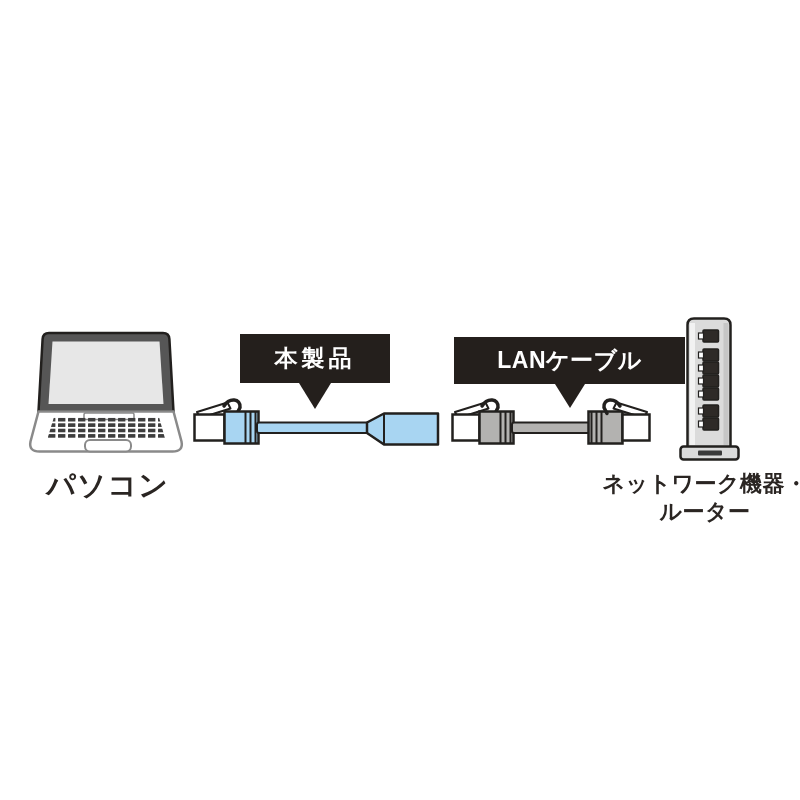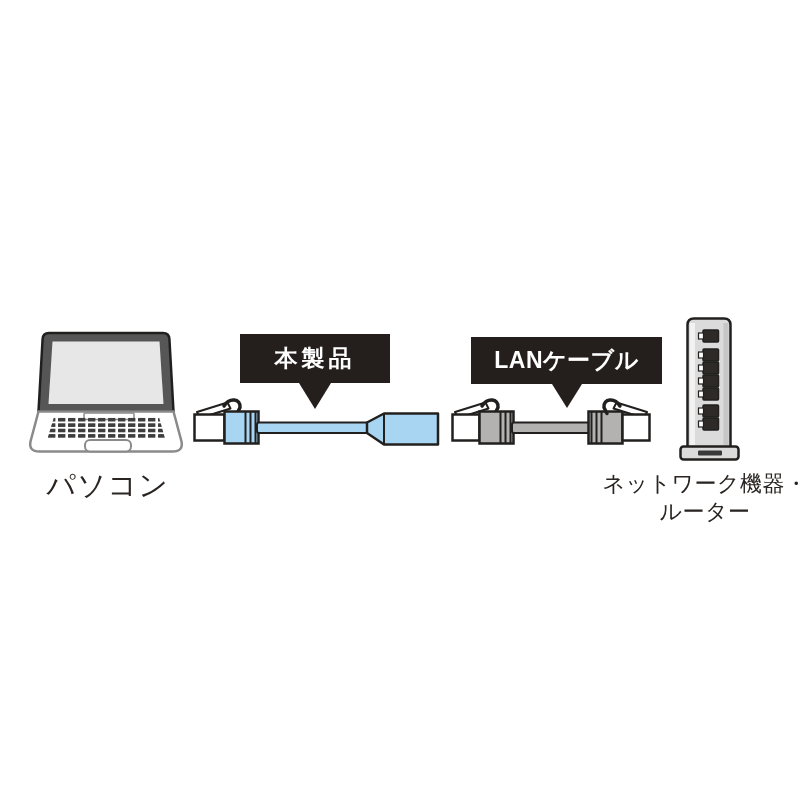--- a/index.html
+++ b/index.html
@@ -47,28 +47,28 @@
     top: 100%;
     left: 50%;
     transform: translateX(-50%);
     width: 0; height: 0;
     border-style: solid;
     border-color: transparent;
     border-top-color: var(--callout-bg, #241f1c);
   }
   .callout-product { left: 240px; top: 334px; width: 150px; height: 49px; letter-spacing: 4px; }
   .callout-product .tri { border-width: 26px 16px 0 16px; }
-  .callout-lan { left: 454px; top: 337px; width: 191px; height: 47px; letter-spacing: 0.5px; margin-left: 17px; }
+  .callout-lan { left: 454px; top: 337px; width: 231px; height: 47px; letter-spacing: 0.5px; }
   .callout-lan .tri { border-width: 24px 15px 0 15px; }
 
   
   .device-label {
     position: absolute;
     color: var(--label-text, #2a2522);
-    font-weight: 400;
+    font-weight: 700;
     text-align: center;
   }
   .label-computer { left: 25px; top: 466px; width: 165px; font-size: 29px; letter-spacing: 1px; }
   .label-network  { left: 600px; top: 470px; width: 210px; font-size: 22px; line-height: 28px; letter-spacing: 0.5px; }
 </style>
 </head>
 <body>
 
 <div class="stage">
 

